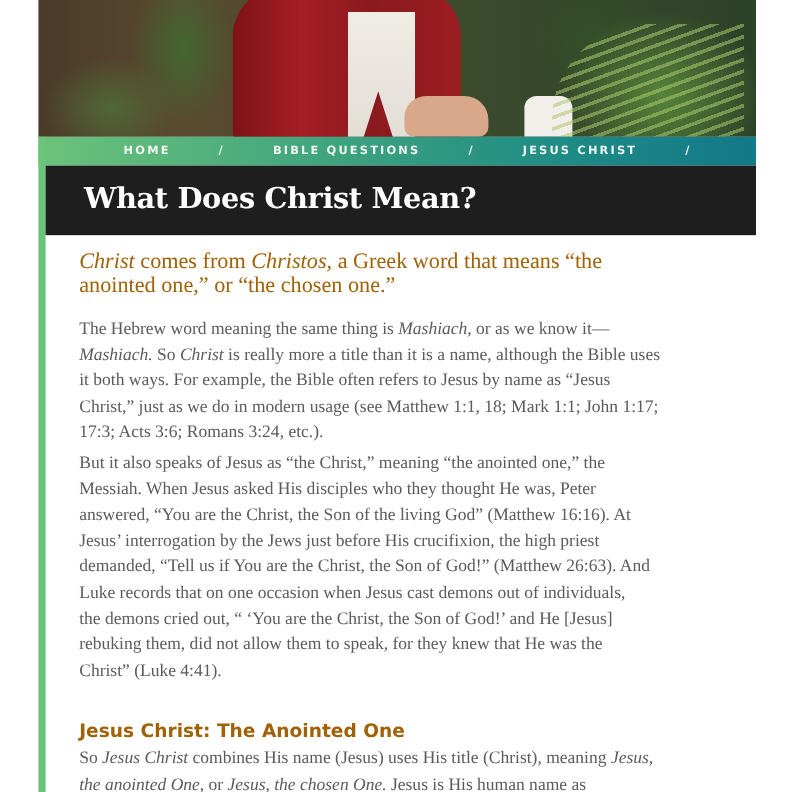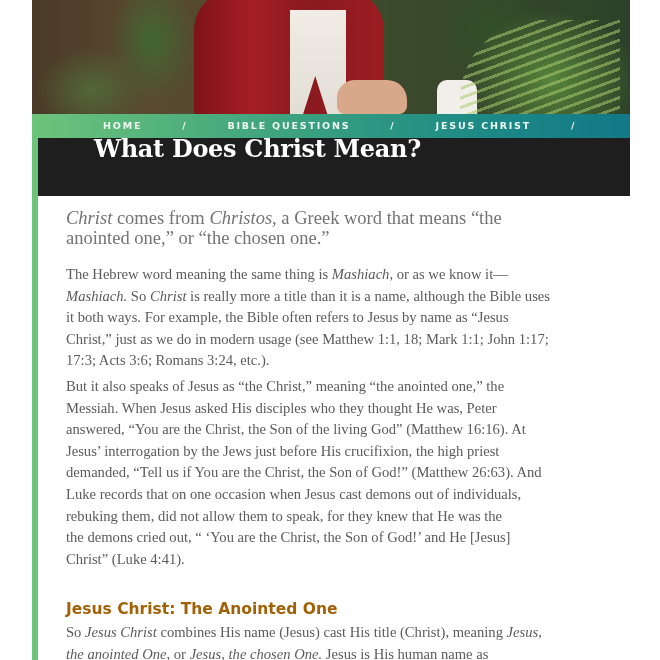--- a/index.html
+++ b/index.html
@@ -56,32 +56,31 @@
       white-space: nowrap;
     }
     .breadcrumb span { cursor: pointer; padding-left: 37px; }
     .breadcrumb .sep { margin: 0 3px; }
 
     .title-box {
       position: absolute; left: 38px; top: 138px; width: 592px; height: 58px;
       background: #1e1e1e;
     }
     .page-title {
-      position: absolute; left: 70px; top: 134px;
+      position: absolute; left: 70px; top: 150px;
       font-family: "DejaVu Serif", serif; font-weight: bold;
       font-size: 24px; color: #ffffff; letter-spacing: -0.3px;
       white-space: nowrap;
-      margin-left: 24px;
     }
 
     .content { position: absolute; left: 66px; top: 208px; width: 540px; }
 
     .lead {
       font-family: "Liberation Serif", serif; font-size: 18.5px; line-height: 20px;
-      color: #737373; font-weight: normal;
+      color: #a16207; font-weight: normal;
     }
     .lead i { font-style: italic; }
 
     .body-p {
       font-family: "Liberation Serif", serif; font-size: 14.6px; line-height: 21.6px;
       color: #5b5b5b; letter-spacing: 0px;
     }
     .body-p i { font-style: italic; }
 
     .p1 { position: absolute; left: 66px; top: 264px; width: 540px; }
@@ -129,21 +128,21 @@
     <span class="line"><span>Christ,” just as we do in modern usage (see Matthew 1:1, 18; Mark 1:1; John 1:17;</span></span>
     <span class="line"><span>17:3; Acts 3:6; Romans 3:24, etc.).</span></span>
   </p>
 <p class="body-p p2" id="p2">
     <span class="line"><span>But it also speaks of Jesus as “the Christ,” meaning “the anointed one,” the</span></span>
     <span class="line"><span>Messiah. When Jesus asked His disciples who they thought He was, Peter</span></span>
     <span class="line"><span>answered, “You are the Christ, the Son of the living God” (Matthew 16:16). At</span></span>
     <span class="line"><span>Jesus’ interrogation by the Jews just before His crucifixion, the high priest</span></span>
     <span class="line"><span>demanded, “Tell us if You are the Christ, the Son of God!” (Matthew 26:63). And</span></span>
     <span class="line"><span>Luke records that on one occasion when Jesus cast demons out of individuals,</span></span>
+    <span class="line"><span>the demons cried out, “ ‘You are the Christ, the Son of God!’ and He [Jesus]</span></span>
     <span class="line"><span>rebuking them, did not allow them to speak, for they knew that He was the</span></span>
-    <span class="line"><span>the demons cried out, “ ‘You are the Christ, the Son of God!’ and He [Jesus]</span></span>
     <span class="line"><span>Christ” (Luke 4:41).</span></span>
   </p>
 <h2 class="subhead">Jesus Christ: The Anointed One</h2>
 <p class="body-p p3" id="p3">
-    <span class="line"><span>So </span><i>Jesus Christ</i><span> combines His name (Jesus) cast His title (Christ), meaning </span><i>Jesus,</i></span>
+    <span class="line"><span>So </span><i>Jesus Christ</i><span> combines His name (Jesus) uses His title (Christ), meaning </span><i>Jesus,</i></span>
     <span class="line"><i>the anointed One</i><span>, or </span><i>Jesus, the chosen One.</i><span> Jesus is His human name as</span></span>
   </p>
 
 </body></html>

